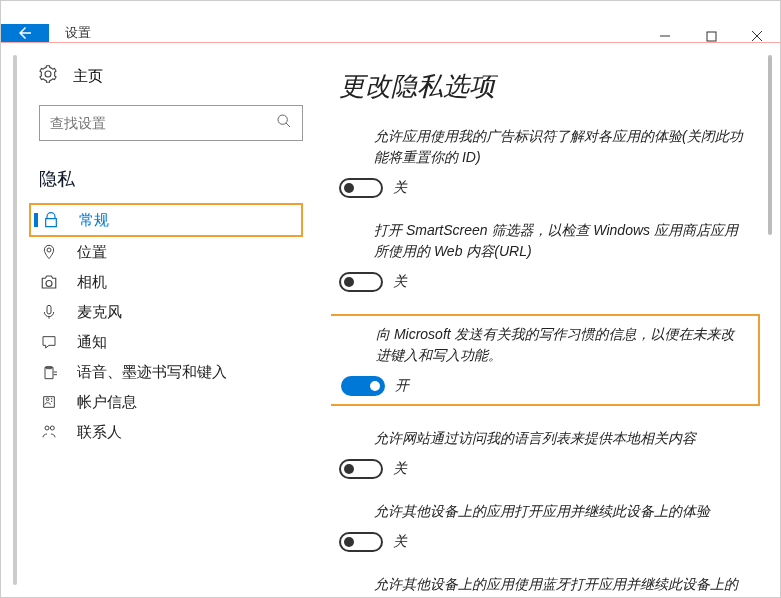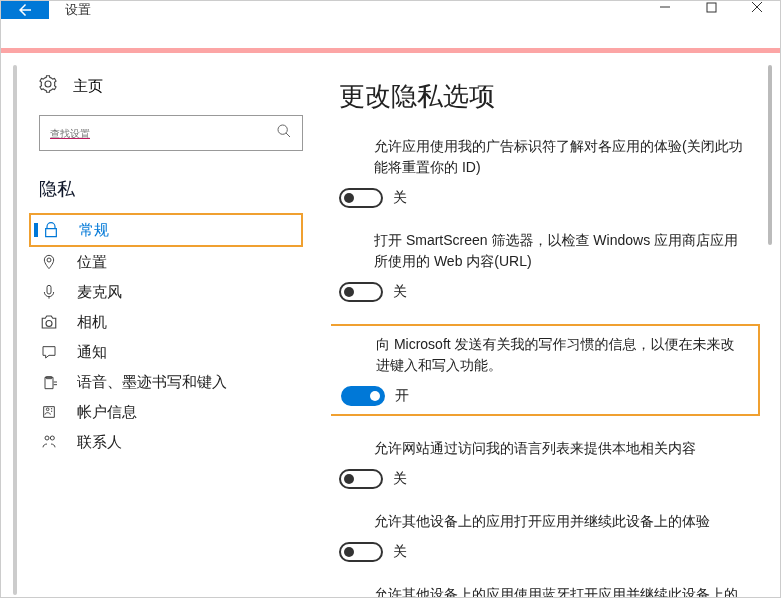--- a/index.html
+++ b/index.html
@@ -1,50 +1,50 @@
 <!DOCTYPE html>
 <html><head>
   <meta charset="utf-8">
   <style>
     * { margin: 0; padding: 0; box-sizing: border-box; font-family: "Microsoft YaHei", "Segoe UI", sans-serif; }
     body { width: 781px; height: 598px; background: #fff; border: 1px solid #ccc; position: relative; overflow: hidden; }
     
-    .titlebar { height: 52px; display: flex; align-items: flex-start; border-bottom: 5px solid #fca5a5; }
+    .titlebar { height: 42px; display: flex; align-items: flex-end; border-bottom: 1px solid #fca5a5; }
     .back-btn { width: 48px; background: #0078d7; display: flex; align-items: center; justify-content: center; color: #fff; }
     .back-btn svg { width: 18px; height: 18px; }
     .title-text { flex: 0 0 auto; padding: 0 16px; display: flex; align-items: center; font-size: 13px; color: #333; }
     .spacer { flex: 1; }
     .win-controls { display: flex; align-items: stretch; }
     .win-btn { width: 46px; display: flex; align-items: center; justify-content: center; color: #333; font-size: 14px; }
     
     .main { display: flex; height: calc(100% - 42px); }
     
     .sidebar { width: 330px; padding: 18px 0 0 0; position: relative; }
     .scrollbar-left { position: absolute; left: 12px; top: 12px; bottom: 12px; width: 4px; background: #ccc; border-radius: 2px; }
     
     .home-row { display: flex; align-items: center; padding: 4px 0 4px 38px; margin-bottom: 14px; }
     .home-row .icon { width: 20px; margin-right: 14px; color: #444; }
     .home-row .label { font-size: 15px; color: #000000; }
     
     .search-box { margin: 0 28px 18px 38px; border: 1px solid #999; height: 36px; display: flex; align-items: center; padding: 0 10px; }
-    .search-box input { border: none; outline: none; flex: 1; font-size: 10px; color: #be185d; background: transparent; text-decoration: underline; }
+    .search-box input { border: none; outline: none; flex: 1; font-size: 14px; color: #be185d; background: transparent; }
     .search-box .icon { color: #666; }
     
     .section-label { padding: 8px 0 12px 38px; font-size: 18px; color: #0f172a; }
     
     .nav-item { display: flex; align-items: center; height: 30px; padding-left: 38px; position: relative; }
     .nav-item .icon { width: 20px; margin-right: 18px; color: #444; display: flex; justify-content: center; }
     .nav-item .label { font-size: 15px; color: #222; }
     .nav-item.active::before { content: ""; position: absolute; left: 21px; top: 8px; bottom: 8px; width: 4px; background: #0078d7; }
     .nav-item.active .icon, .nav-item.active .label { color: #0078d7; }
     .highlight-box { border: 2px solid #f0a030; margin: 0 28px 0 28px; padding-left: 10px; }
     .highlight-box .nav-item { padding-left: 0; }
     .highlight-box .nav-item.active::before { left: -7px; }
     
-    .content { flex: 1; padding: 26px 30px 16px 8px; position: relative; overflow: hidden; }
+    .content { flex: 1; padding: 26px 30px 16px 8px; position: relative; overflow: hidden; font-style: italic; }
     .scrollbar-right { position: absolute; right: 8px; top: 12px; width: 4px; height: 180px; background: #bbb; border-radius: 2px; }
     
     h1 { font-size: 26px; font-weight: 400; color: #222; margin-bottom: 22px; }
     
     .option { margin-bottom: 22px; }
     .option-text { font-size: 14px; color: #222; line-height: 1.5; margin-bottom: 10px; margin-left: 35px; }
     
     .toggle-row { display: flex; align-items: center; gap: 10px; }
     .toggle { width: 44px; height: 20px; border: 2px solid #333; border-radius: 20px; position: relative; background: #fff; }
     .toggle::after { content: ""; position: absolute; width: 10px; height: 10px; background: #333; border-radius: 50%; top: 3px; left: 3px; }
@@ -121,39 +121,39 @@
       <span class="icon">
           <svg width="16" height="16" viewBox="0 0 24 24">
             <path fill="none" stroke="currentColor" stroke-width="1.5" d="M12 2a7 7 0 017 7c0 5-7 13-7 13S5 14 5 9a7 7 0 017-7zm0 4a3 3 0 100 6 3 3 0 000-6z"></path>
           </svg>
         </span>
       <span class="label">位置</span>
     </div>
 
     <div class="nav-item">
       <span class="icon">
-          <svg width="16" height="16" viewBox="0 0 24 24">
-            <path fill="none" stroke="currentColor" stroke-width="1.5" d="M12 2a3 3 0 013 3v7a3 3 0 01-6 0V5a3 3 0 013-3zm-7 10a7 7 0 0014 0m-7 7v3"></path>
-          </svg>
-        </span>
-      <span class="label">麦克风</span>
-    </div>
-
-    <div class="nav-item">
-      <span class="icon">
           <svg width="18" height="18" viewBox="0 0 24 24">
             <path fill="none" stroke="currentColor" stroke-width="1.5" d="M3 7h4l2-3h6l2 3h4v13H3V7zm9 3a4 4 0 100 8 4 4 0 000-8z"></path>
           </svg>
         </span>
       <span class="label">相机</span>
     </div>
 
     <div class="nav-item">
       <span class="icon">
           <svg width="16" height="16" viewBox="0 0 24 24">
+            <path fill="none" stroke="currentColor" stroke-width="1.5" d="M12 2a3 3 0 013 3v7a3 3 0 01-6 0V5a3 3 0 013-3zm-7 10a7 7 0 0014 0m-7 7v3"></path>
+          </svg>
+        </span>
+      <span class="label">麦克风</span>
+    </div>
+
+    <div class="nav-item">
+      <span class="icon">
+          <svg width="16" height="16" viewBox="0 0 24 24">
             <path fill="none" stroke="currentColor" stroke-width="1.5" d="M3 4h18v13H12l-5 4v-4H3V4z"></path>
           </svg>
         </span>
       <span class="label">通知</span>
     </div>
 
     <div class="nav-item">
       <span class="icon">
           <svg width="16" height="16" viewBox="0 0 24 24">
             <path fill="none" stroke="currentColor" stroke-width="1.5" d="M8 4h8v3H8V4zM6 5h2m8 0h2v17H6V5zm3 7h6m-6 4h6"></path>

